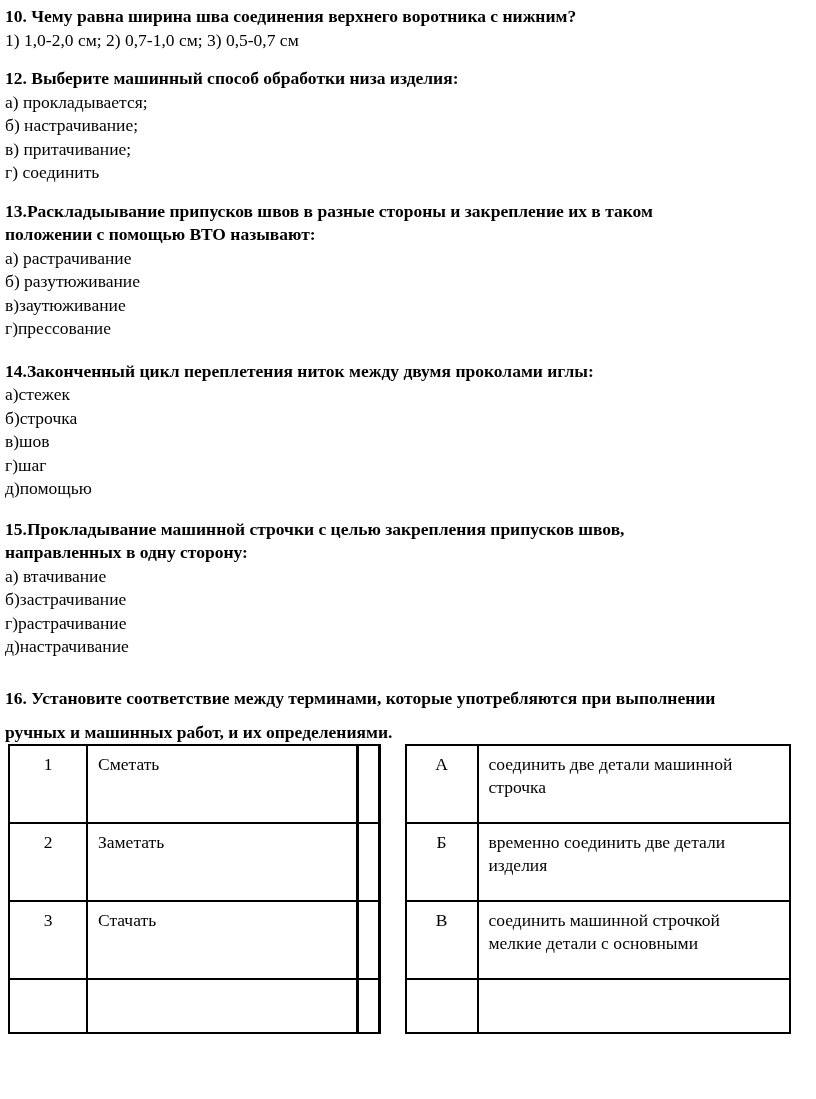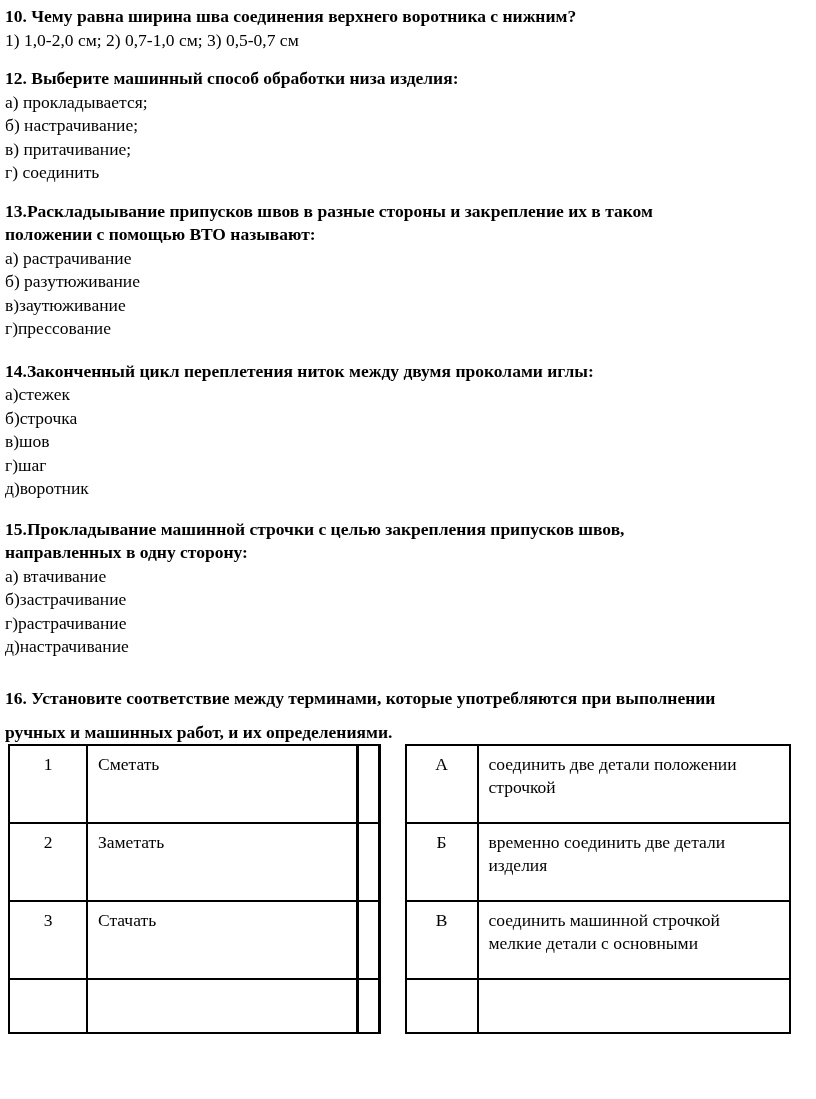--- a/index.html
+++ b/index.html
@@ -67,21 +67,21 @@
     <div class="opt">в)заутюживание</div>
     <div class="opt">г)прессование</div>
   </div>
 
   <div class="q" id="q14">
     <div class="q-title">14.Законченный цикл переплетения ниток между двумя проколами иглы:</div>
     <div class="opt">а)стежек</div>
     <div class="opt">б)строчка</div>
     <div class="opt">в)шов</div>
     <div class="opt">г)шаг</div>
-    <div class="opt">д)воротник</div>
+    <div class="opt">д)помощью</div>
   </div>
 
   <div class="q" id="q15">
     <div class="q-title">15.Прокладывание машинной строчки с целью закрепления припусков швов,</div>
     <div class="q-title">направленных в одну сторону:</div>
     <div class="opt">а) втачивание</div>
     <div class="opt">б)застрачивание</div>
     <div class="opt">г)растрачивание</div>
     <div class="opt">д)настрачивание</div>
   </div>
@@ -116,22 +116,22 @@
         <td class="c-narrow"></td>
       </tr>
     </tbody>
       </table>
 
     <table class="t-right">
       <tbody>
           <tr>
         <td class="c-letter">А</td>
         <td class="c-def">
-          <div class="def-line">соединить две детали положении</div>
-          <div class="def-line">строчкой</div>
+          <div class="def-line">соединить две детали машинной</div>
+          <div class="def-line">строчка</div>
         </td>
       </tr>
       <tr>
         <td class="c-letter">Б</td>
         <td class="c-def">
           <div class="def-line">временно соединить две детали</div>
           <div class="def-line">изделия</div>
         </td>
       </tr>
       <tr>

